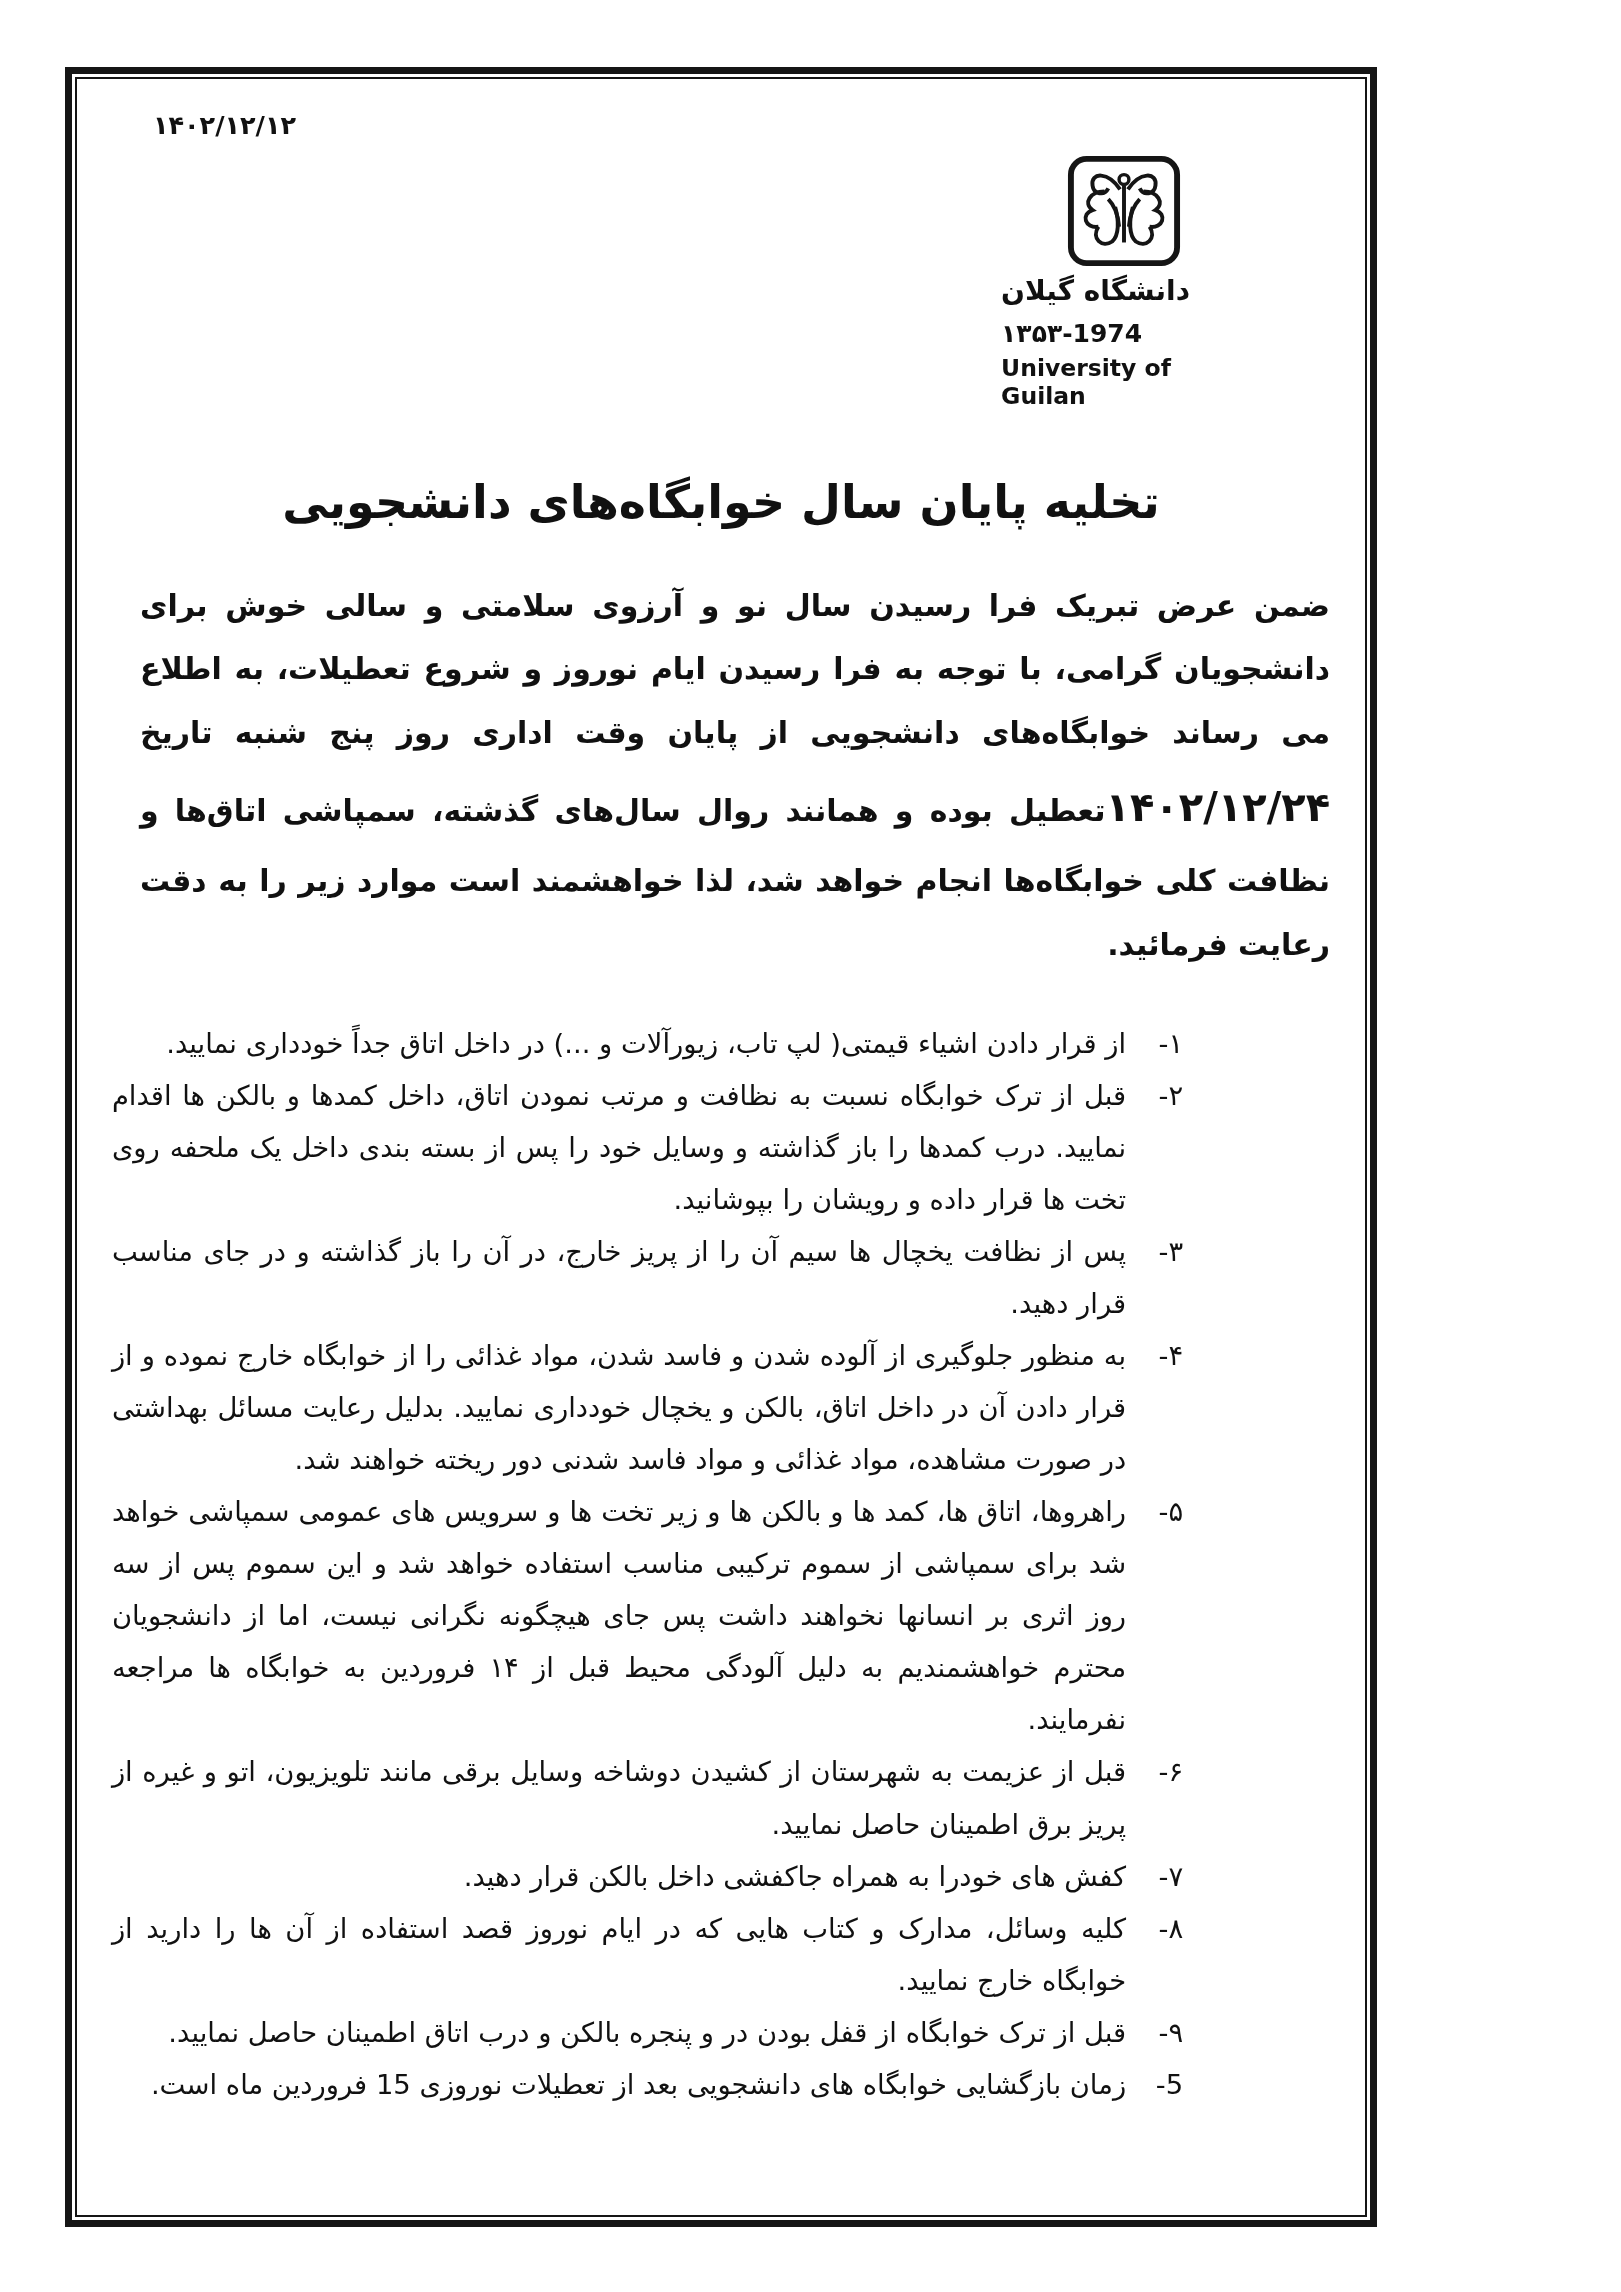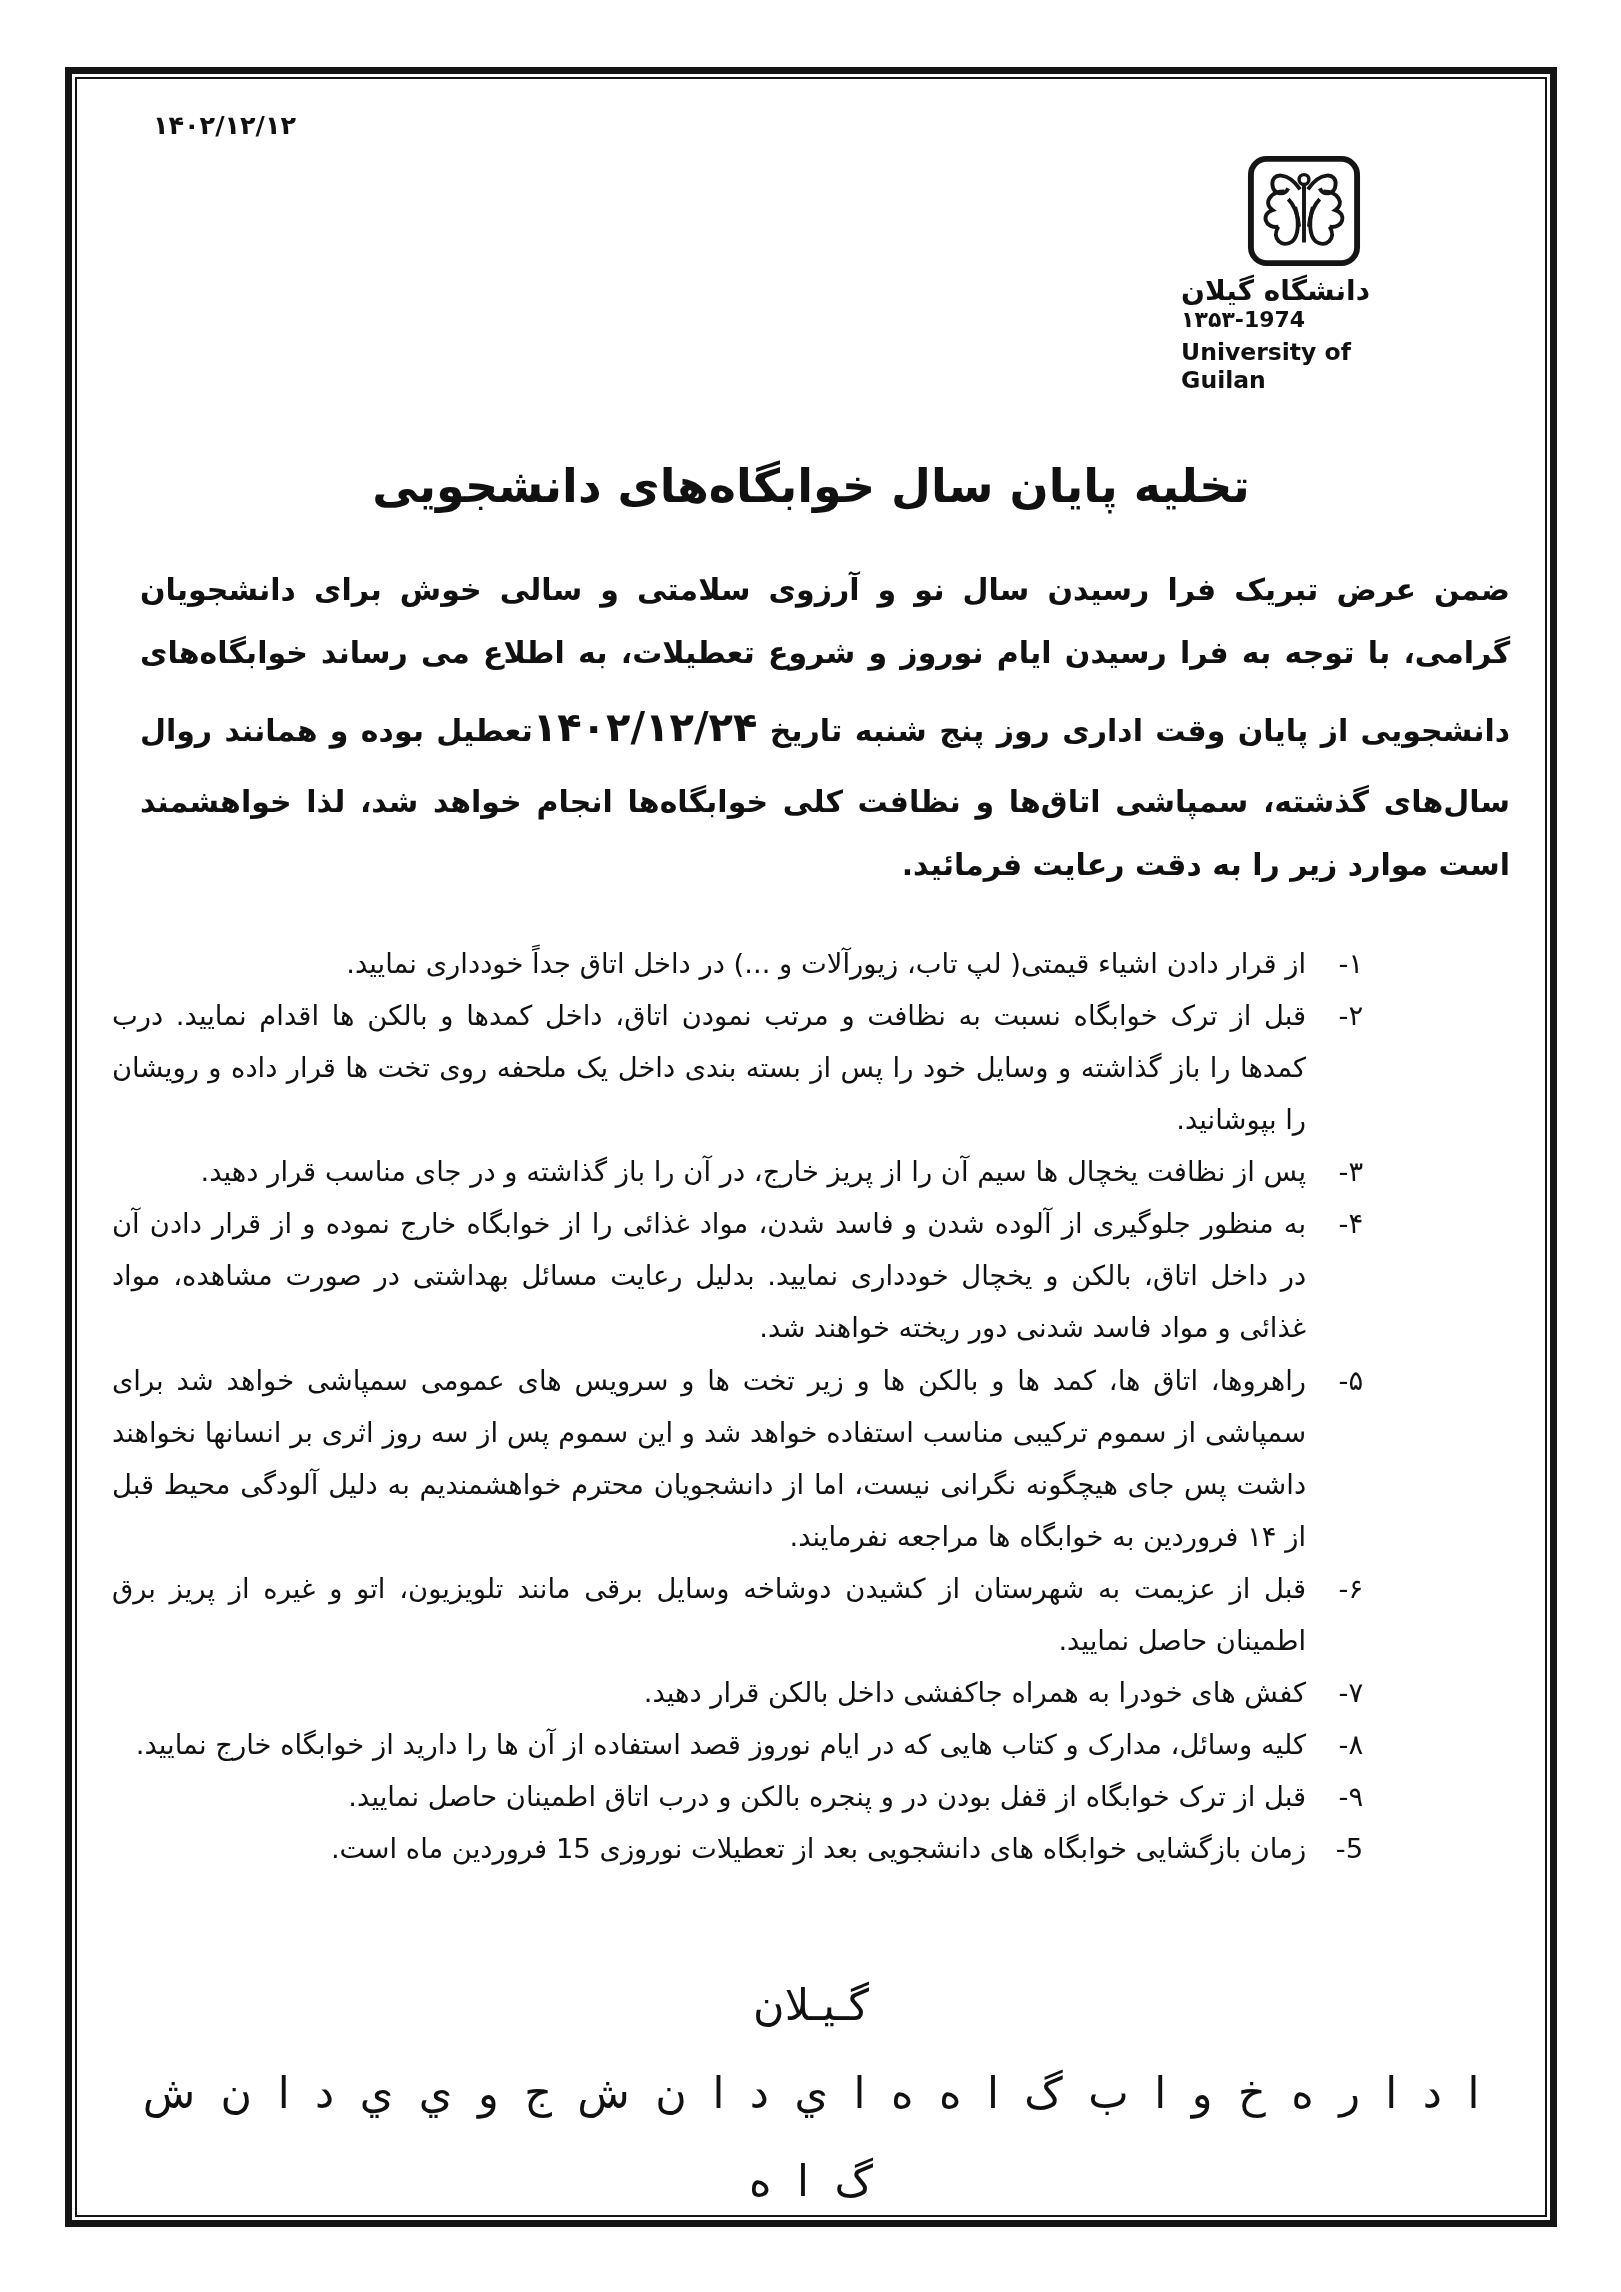--- a/index.html
+++ b/index.html
@@ -1,25 +1,25 @@
 <!DOCTYPE html>
 <html lang="fa"><head>
 <meta charset="utf-8">
 <style>
   html,body{margin:0;padding:0;background:#fff;}
   body{width:1621px;height:2293px;position:relative;font-family:"DejaVu Sans",sans-serif;color:#111;}
-  .frame{position:absolute;left:65px;top:67px;width:1492px;height:2160px;border:7.8px solid #151515;box-sizing:border-box;}
+  .frame{position:absolute;left:65px;top:67px;width:1312px;height:2160px;border:7.8px solid #151515;box-sizing:border-box;}
   .frame-inner{position:absolute;inset:2.9px;border:2.9px solid #151515;overflow:hidden;}
   .content{position:absolute;inset:0;direction:rtl;padding:15.7px 35px 0 35px;box-sizing:border-box;}
   .doc-date{direction:ltr;text-align:left;font-size:25.5px;font-weight:bold;letter-spacing:5.9px;margin:15.7px 0 0 41px;}
   .logo-wrap{display:flex;justify-content:flex-start;margin-top:13.7px;}
   .logo{width:245px;margin-right:84px;text-align:left;}
   .emblem{display:block;margin:0 auto;}
   .logo-calligraphy{font-size:28px;font-weight:bold;margin-top:3.9px;}
-  .logo-years{direction:rtl;font-size:22px;font-weight:bold;margin-top:0;letter-spacing:1px;}
+  .logo-years{direction:rtl;font-size:25px;font-weight:bold;margin-top:12px;letter-spacing:1px;}
   .logo-en{font-size:23.5px;font-weight:bold;margin-top:6px;letter-spacing:0px;}
   .title{text-align:center;font-size:46px;font-weight:bold;margin-top:65px;}
   .intro{font-size:30px;font-weight:bold;line-height:2.12;text-align:justify;text-align-last:right;margin-top:45px;margin-left:28px;}
   .intro .big-date{font-size:40px;white-space:nowrap;}
   .list{list-style:none;margin:41px 147px 0 0;padding:0;font-size:27.4px;line-height:1.9;}
   .list li{display:flex;}
   .list .num{flex:0 0 57px;}
   .list .itext{flex:1;text-align:justify;text-align-last:right;}
   .signature{margin-top:86px;text-align:center;font-size:43px;font-weight:400;line-height:2.05;word-spacing:11.8px;}
 </style>

